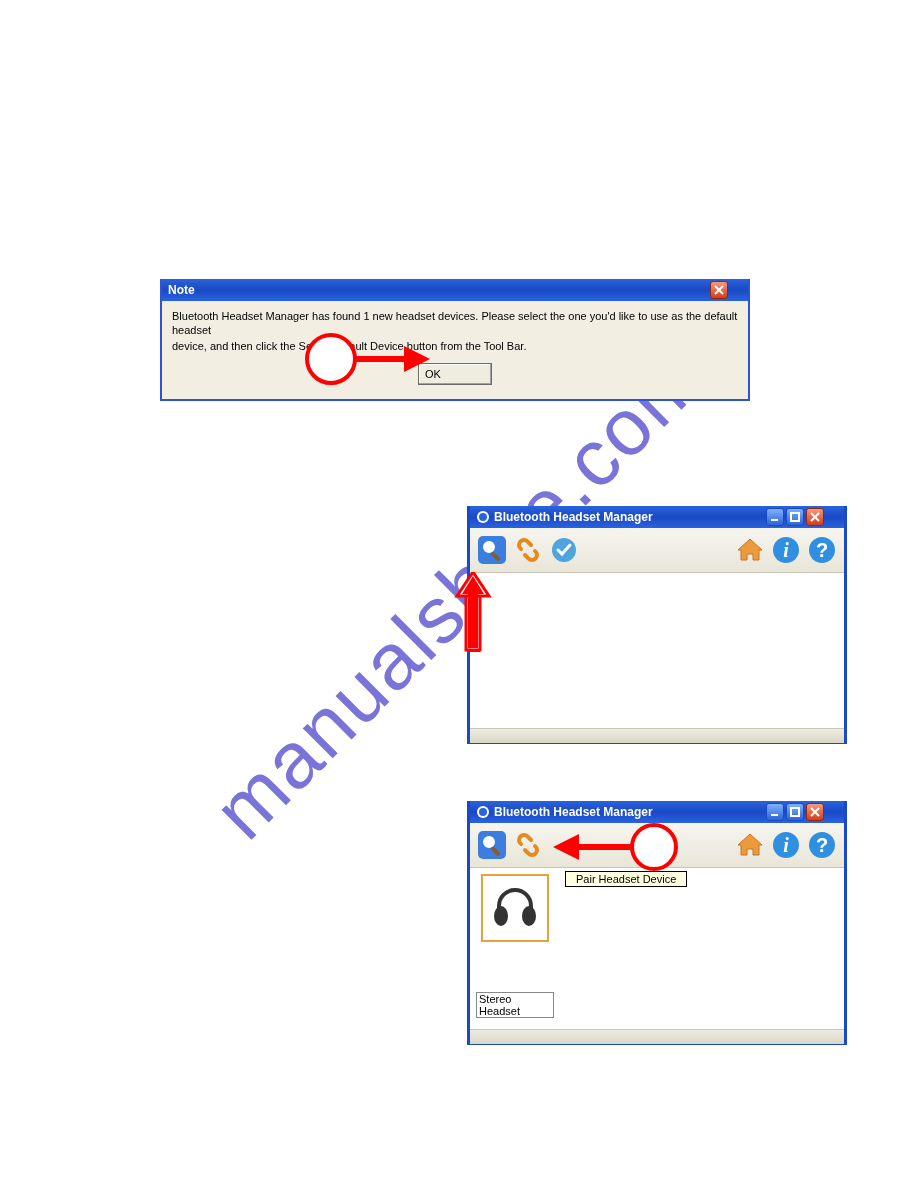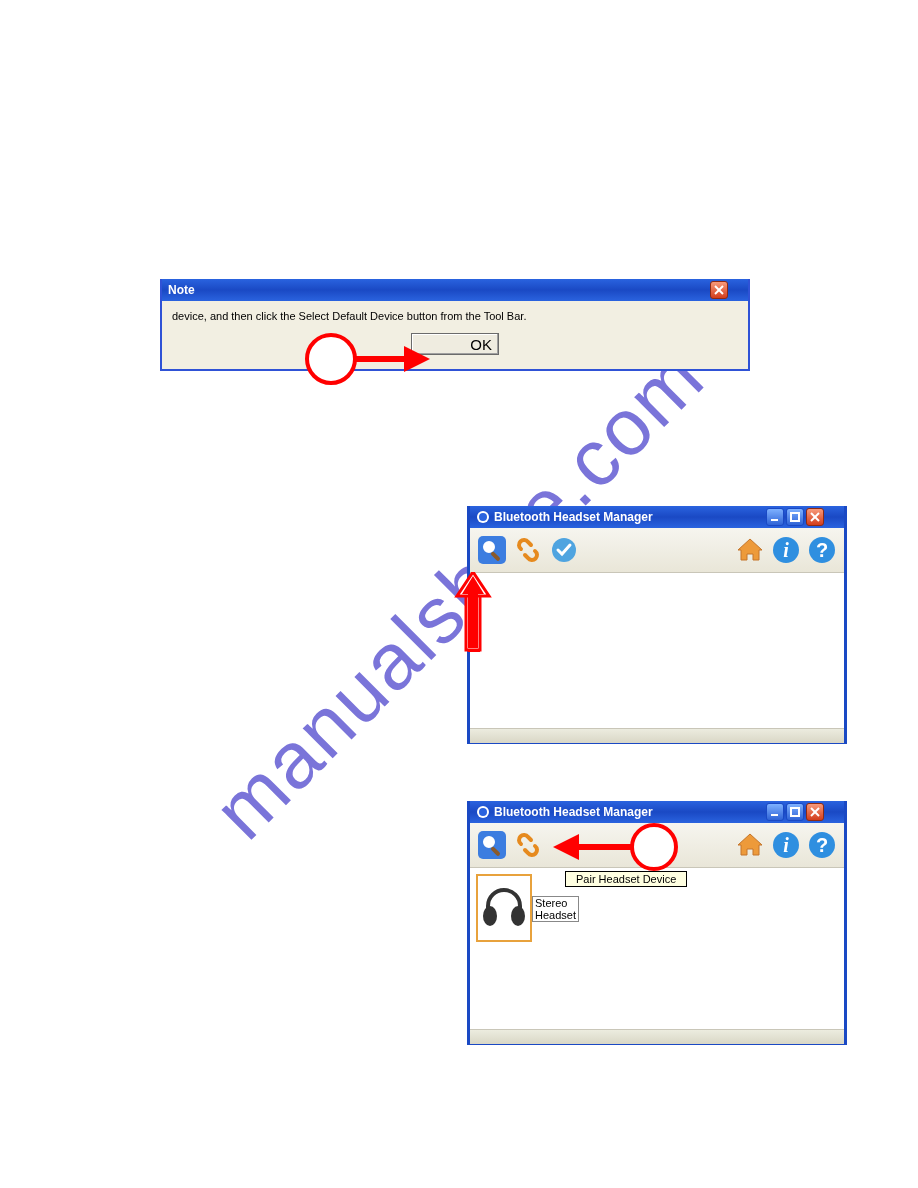--- a/index.html
+++ b/index.html
@@ -80,27 +80,27 @@
   color: #000;
 }
 .note-body p { margin: 0 0 2px 0; line-height: 14px; }
 .note-ok-row {
   display:flex;
   justify-content:center;
   margin-top:10px;
   position:relative;
 }
 .xp-button {
-  width: 88px;
+  width: 74px;
   height: 22px;
   background: #efece0;
   border: 1px solid #6b6b6b;
   box-shadow: inset -1px -1px 0 #a0a0a0, inset 1px 1px 0 #fff;
-  font-size: 15px;
-  text-align:right;
+  font-size: 11px;
+  text-align:left;
 }
 
 
 .annot {
   position: absolute;
   pointer-events: none;
 }
 
 
 .mgr-window {
@@ -139,22 +139,23 @@
 .mgr-status {
   height:14px;
   background: linear-gradient(to bottom,#ececdf,#d9d7c6);
   border-top:1px solid #c9c6b8;
 }
 
 
 .device-item {
   width: 78px;
   display:flex;
-  flex-direction:row;
+  flex-direction:column;
   align-items:center;
+  gap:48px;
 }
 .device-thumb {
   width:64px;height:64px;
   border:2px solid #e8a23c;
   background:#fff;
   display:flex;align-items:center;justify-content:center;
 }
 .device-label {
   margin-top:2px;
   font-size:11px;
@@ -183,20 +184,21 @@
     <span>Note</span>
     <span class="spacer"></span>
     <span class="xp-btn close">
       <svg width="10" height="10" viewBox="0 0 10 10">
           <line x1="1" y1="1" x2="9" y2="9" stroke="#fff" stroke-width="2"></line>
           <line x1="9" y1="1" x2="1" y2="9" stroke="#fff" stroke-width="2"></line>
         </svg>
     </span>
   </div>
   <div class="note-body">
+    <p>Bluetooth Headset Manager has found 1 new headset devices. Please select the one you'd like to use as the default headset</p>
     <p>device, and then click the Select Default Device button from the Tool Bar.</p>
     <div class="note-ok-row">
       <button class="xp-button">OK</button>
     </div>
   </div>
 </div>
 
 <svg class="annot" style="left:304px; top:332px;" width="130" height="54">
   <circle cx="27" cy="27" r="24" fill="#fff" stroke="#ff0000" stroke-width="4"></circle>
   <line x1="51" y1="27" x2="100" y2="27" stroke="#ff0000" stroke-width="6"></line>

